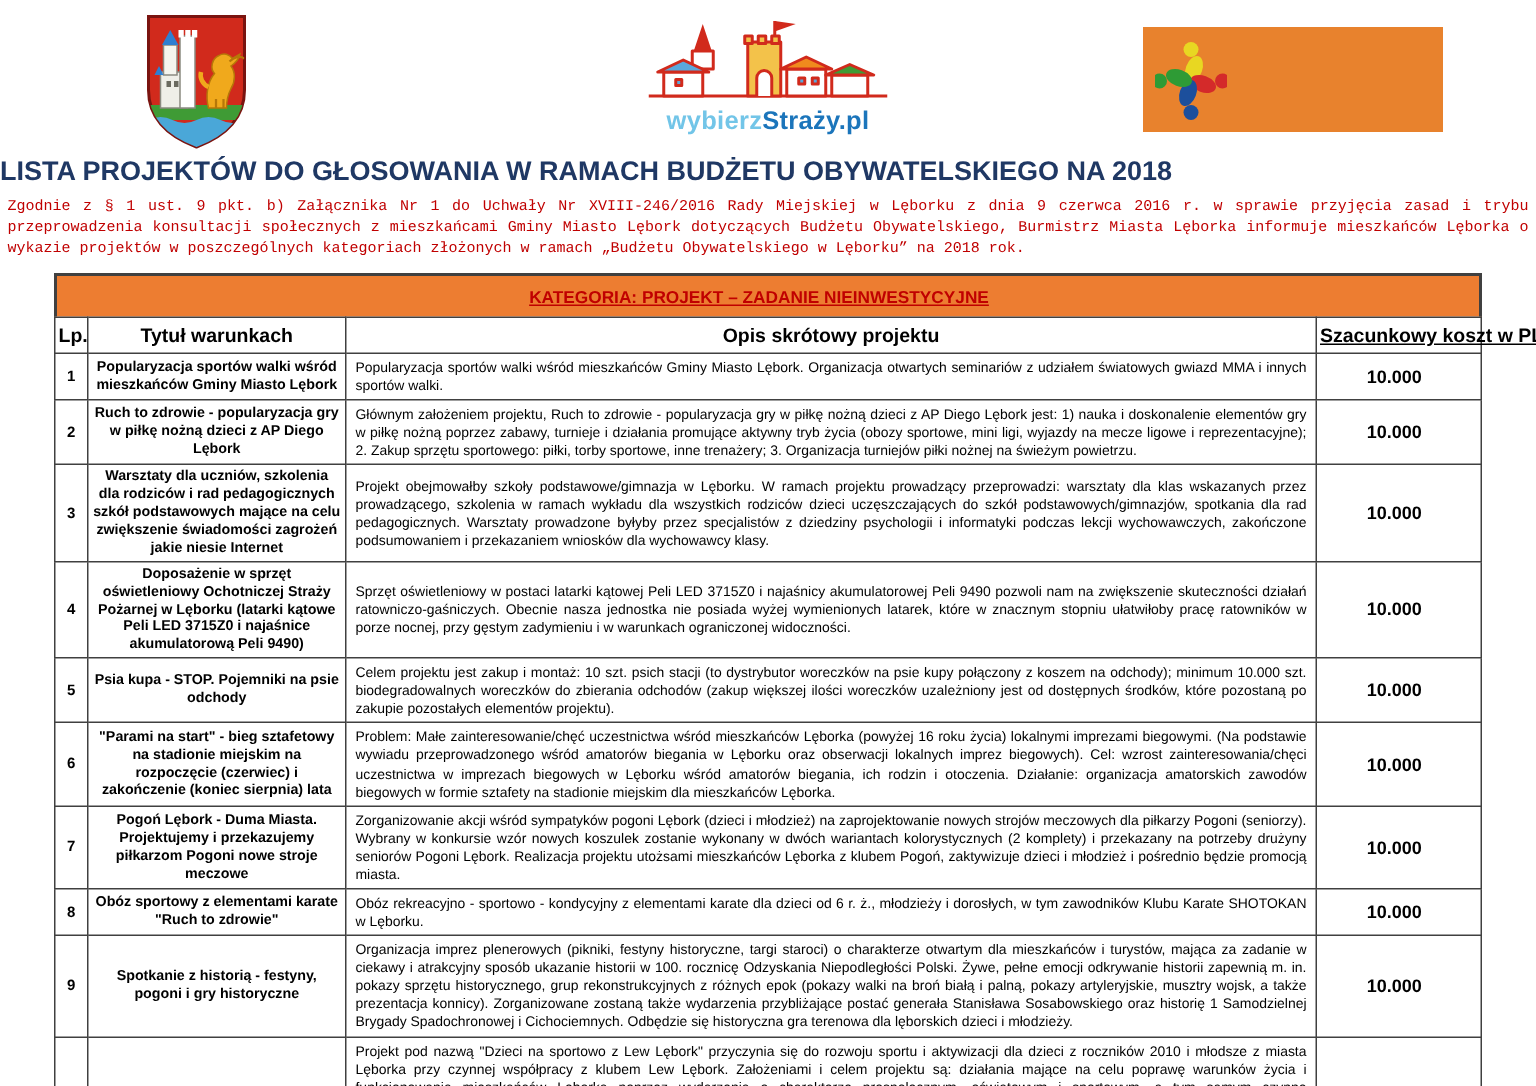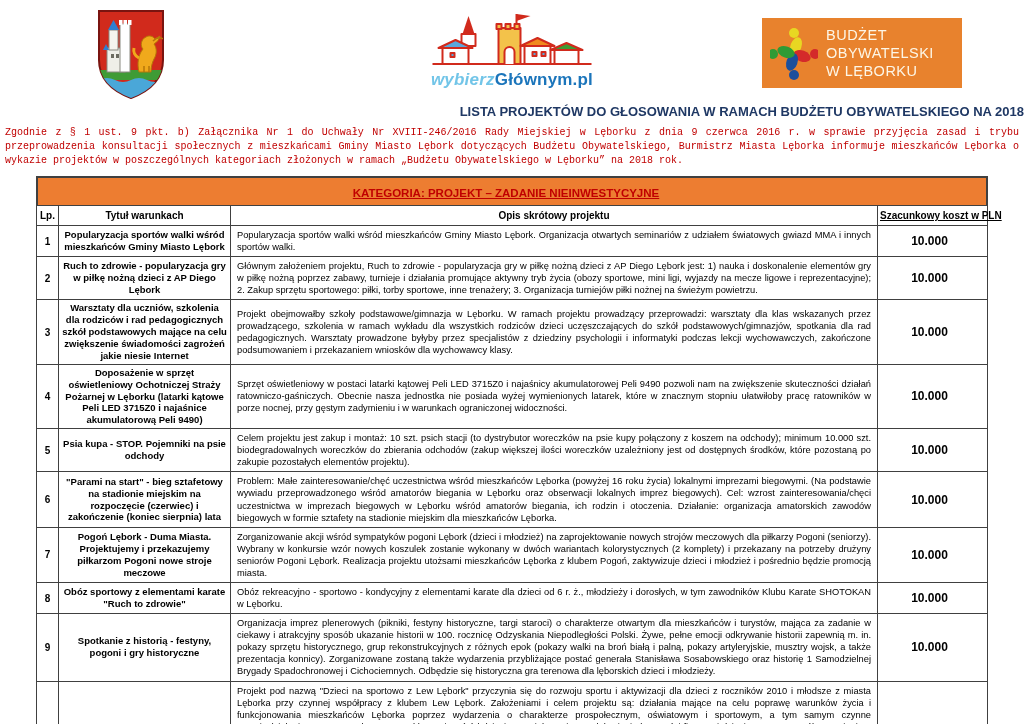--- a/index.html
+++ b/index.html
@@ -11,38 +11,37 @@
     background: #ffffff;
     font-family: "Liberation Sans", "DejaVu Sans", sans-serif;
     overflow: hidden;
     color: #000;
   }
   
   .logo-band { position: relative; height: 100px; }
   .coat { position: absolute; left: 95px; top: 8px; }
   .portal { position: absolute; left: 50%; top: 12px; transform: translateX(-50%); text-align: center; }
   .portal-text { font-weight: 700; font-size: 17px; margin-top: -2px; letter-spacing: .2px; }
-  .portal-text .lite { color: #72c5e8; font-style: italic; }
+  .portal-text .lite { color: #72c5e8; }
   .portal-text .dark { color: #1b75bb; }
   .budget-badge {
     position: absolute; right: 62px; top: 18px;
     width: 200px; height: 70px;
     background: #e8822d;
     display: flex; align-items: center; gap: 8px;
     padding: 6px 8px;
   }
   .budget-text { color: #fdf6e6; font-size: 14.5px; line-height: 1.25; font-weight: 400; letter-spacing: .5px; }
   
   .doc-title {
-    text-align: right;
+    text-align: left;
     color: #1f3864;
     font-weight: 700;
-    font-size: 13px;
+    font-size: 18px;
     margin-top: 4px;
-    padding-left: 16px;
   }
   .intro {
     color: #c00000;
     font-size: 10px;
     line-height: 1.4;
     text-align: justify;
     margin: 7px 5px 8px 5px;
     font-family: Liberation Mono, monospace;
   }
   
@@ -69,21 +68,21 @@
   }
   table.projects th, table.projects td {
     border: 1.5px solid #404040;
     vertical-align: middle;
   }
   th.col-lp    { width: 22px; }
   th.col-title { width: 172px; }
   th.col-desc  { }
   th.col-cost  { width: 110px; text-decoration: underline; }
   table.projects th {
-    font-size: 10px; font-weight: 700; text-align: center; padding: 4px 2px;
+    font-size: 13px; font-weight: 700; text-align: center; padding: 4px 2px;
   }
   th.col-cost { font-size: 8.5px; white-space: nowrap; }
   td.lp   { text-align: center; font-weight: 700; font-size: 10px; }
   td.titl { text-align: center; font-weight: 700; font-size: 9.5px; line-height: 1.25; padding: 2px 3px; }
   td.desc { text-align: justify; font-size: 9.3px; line-height: 1.3; padding: 3px 6px; }
   td.cost { text-align: center; font-weight: 700; font-size: 12px; padding-right: 6px; }
 </style>
 </head>
 <body>
 
@@ -144,21 +143,21 @@
           <rect x="100" y="34" width="26" height="18" fill="#ffffff"></rect>
           <polygon points="96,34 113,26 130,34" fill="#f08a1d" stroke="#d12a1c"></polygon>
           <rect x="130" y="38" width="24" height="14" fill="#ffffff"></rect>
           <polygon points="126,38 142,31 158,38" fill="#3f9b35" stroke="#d12a1c"></polygon>
 
           <rect x="108" y="40" width="4" height="4" fill="#5aa8dc"></rect>
           <rect x="117" y="40" width="4" height="4" fill="#5aa8dc"></rect>
           <rect x="26" y="41" width="4" height="4" fill="#5aa8dc"></rect>
         </g>
       </svg>
-      <div class="portal-text"><span class="lite">wybierz</span><span class="dark">Głównym.pl</span></div>
+      <div class="portal-text"><span class="lite">wybierz</span><span class="dark">Straży.pl</span></div>
     </div>
 
     <div class="budget-badge">
       <svg width="48" height="56" viewBox="0 0 48 56">
         <g transform="translate(24,29)">
           <g fill="#e8d722">
             <circle cx="0" cy="-21" r="5"></circle>
             <ellipse cx="2" cy="-8" rx="5.5" ry="9" transform="rotate(20 2 -8)"></ellipse>
           </g>
           <g fill="#d42a2a">
@@ -168,25 +167,20 @@
           <g fill="#1c4f9c">
             <circle cx="0" cy="21" r="5"></circle>
             <ellipse cx="-2" cy="8" rx="5.5" ry="9" transform="rotate(200 -2 8)"></ellipse>
           </g>
           <g fill="#2e9b35">
             <circle cx="-21" cy="0" r="5"></circle>
             <ellipse cx="-8" cy="-2" rx="5.5" ry="9" transform="rotate(290 -8 -2)"></ellipse>
           </g>
         </g>
       </svg>
-      <div class="budget-text">
-        <div>BUDŻET</div>
-        <div>OBYWATELSKI</div>
-        <div>W LĘBORKU</div>
-      </div>
     </div>
   </div>
 
   <div class="doc-title">LISTA PROJEKTÓW DO GŁOSOWANIA W RAMACH BUDŻETU OBYWATELSKIEGO NA 2018</div>
   <p class="intro">Zgodnie z § 1 ust. 9 pkt. b) Załącznika Nr 1 do Uchwały Nr XVIII-246/2016 Rady Miejskiej w Lęborku z dnia 9 czerwca 2016 r. w sprawie przyjęcia zasad i trybu przeprowadzenia konsultacji społecznych z mieszkańcami Gminy Miasto Lębork dotyczących Budżetu Obywatelskiego, Burmistrz Miasta Lęborka informuje mieszkańców Lęborka o wykazie projektów w poszczególnych kategoriach złożonych w ramach „Budżetu Obywatelskiego w Lęborku” na 2018 rok.</p>
 
   <div class="category-bar">
     <span>KATEGORIA: PROJEKT – ZADANIE NIEINWESTYCYJNE</span>
   </div>
 

